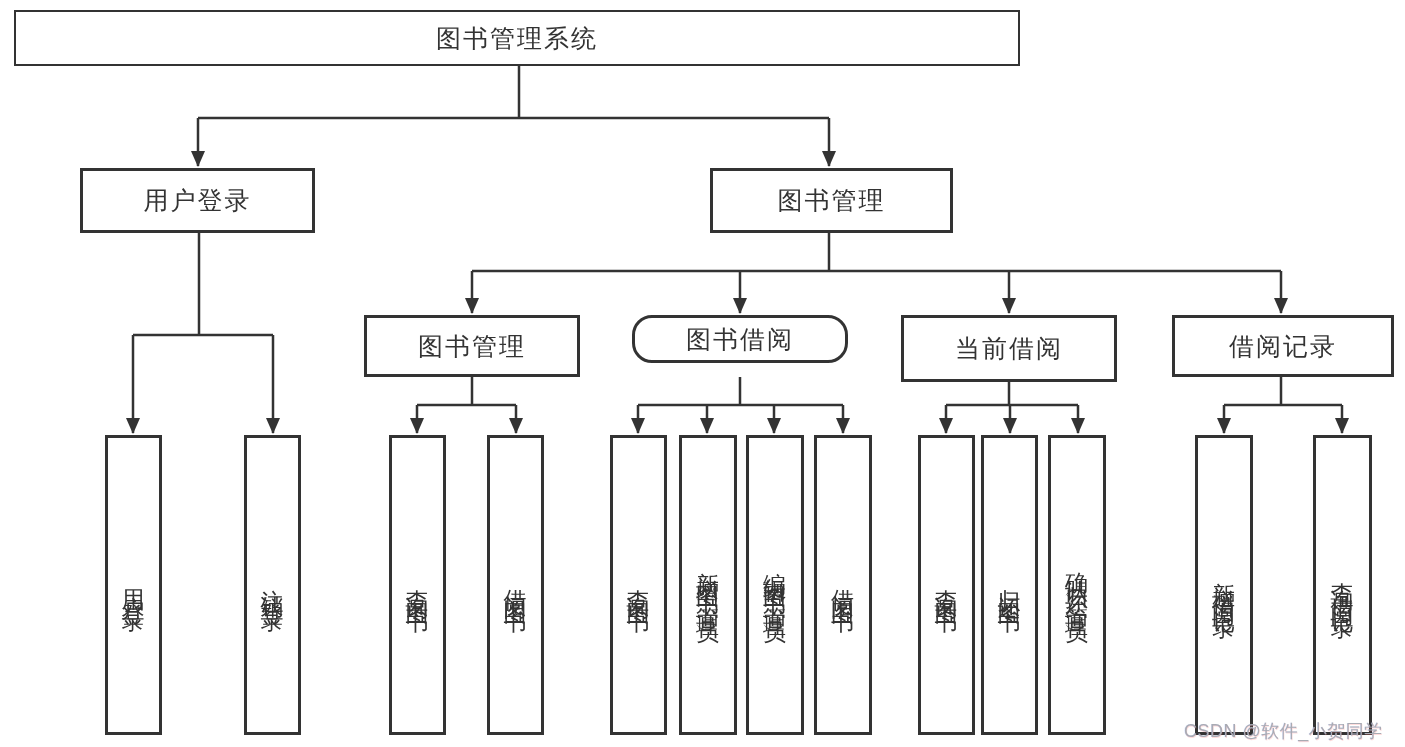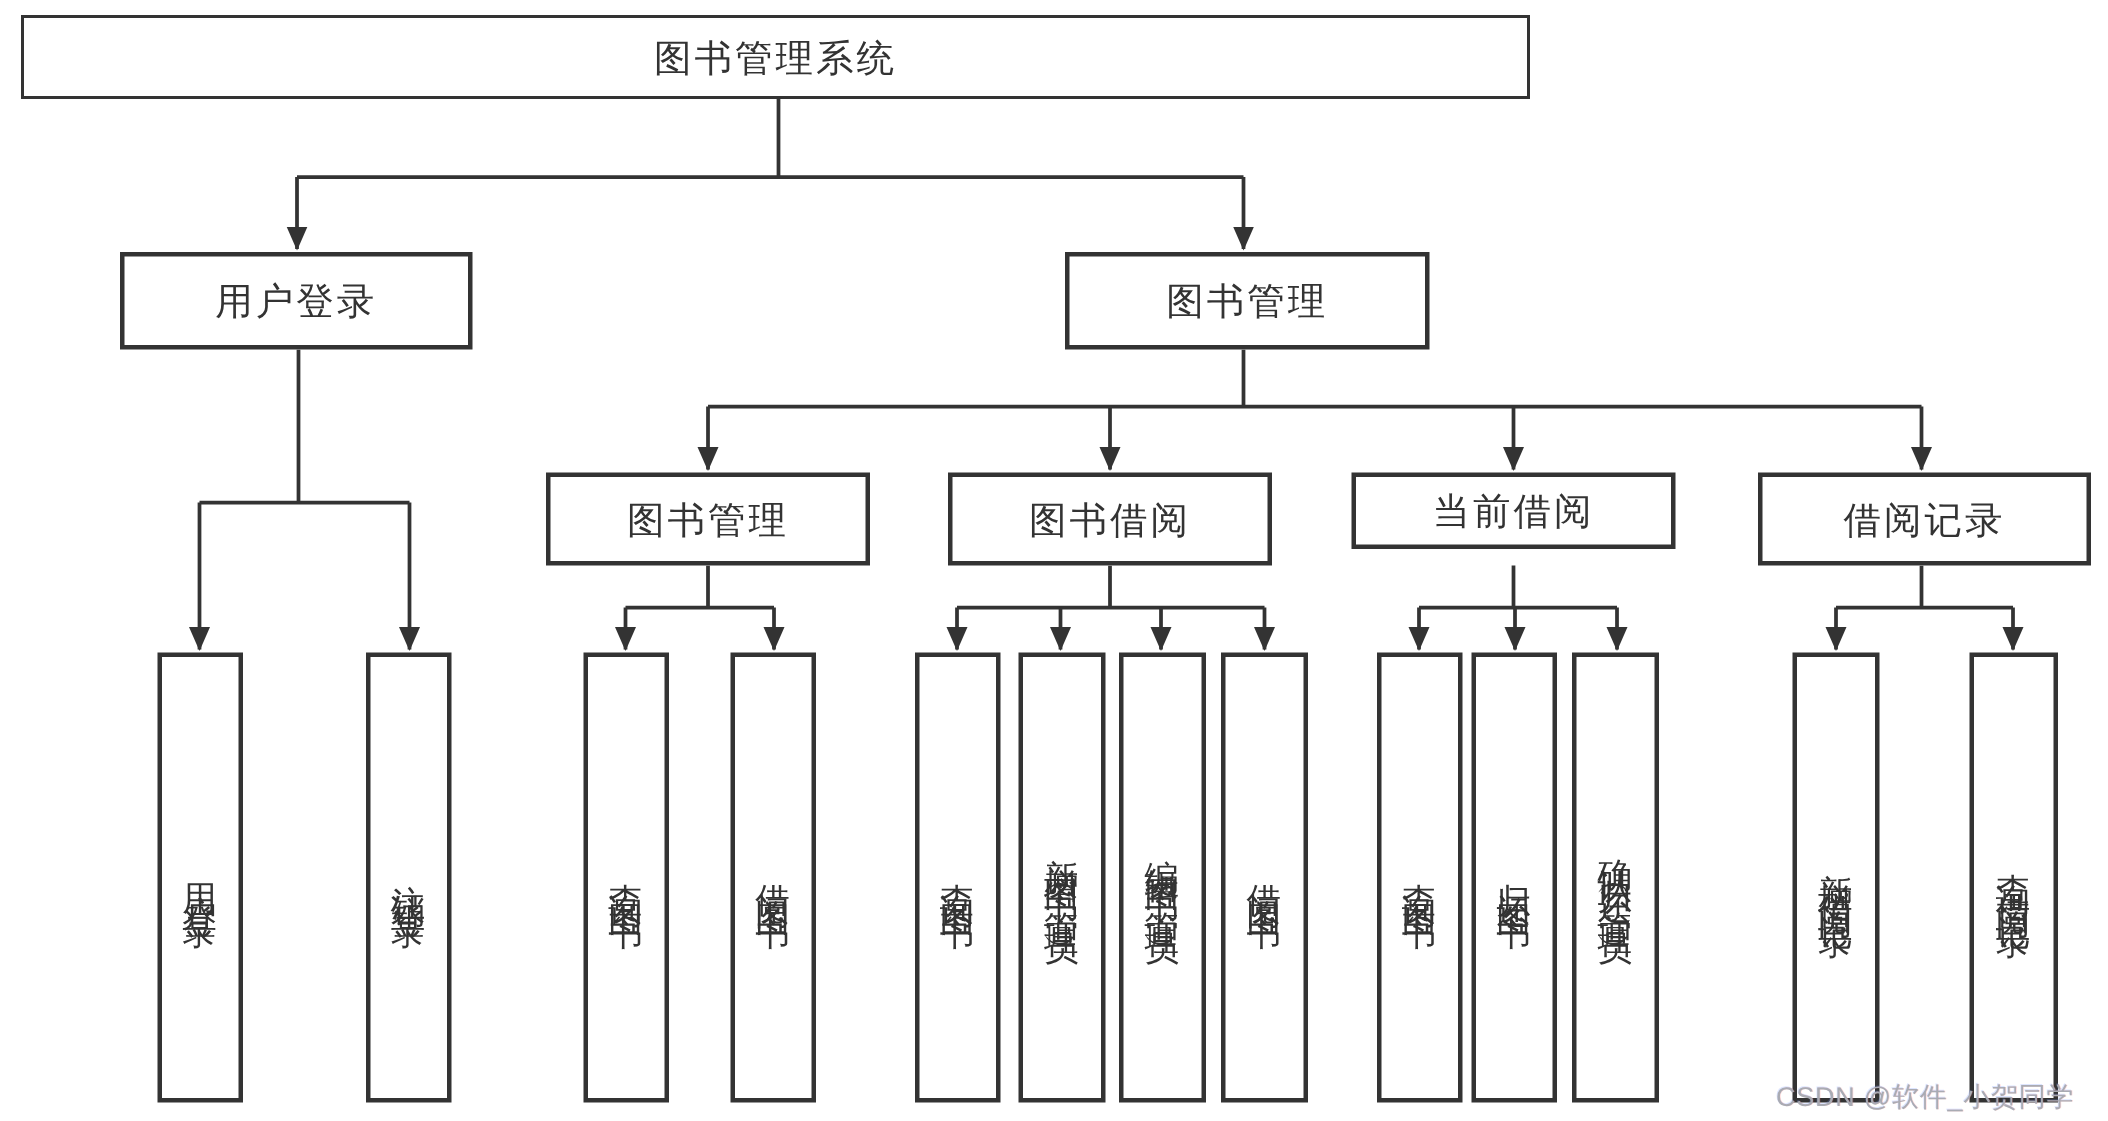--- a/index.html
+++ b/index.html
@@ -103,24 +103,24 @@
   <div class="box hbox" style="left:80px;top:168px;width:235px;height:65px;">
     <span>用户登录</span>
   </div>
   <div class="box hbox" style="left:710px;top:168px;width:243px;height:65px;">
     <span>图书管理</span>
   </div>
 
   <div class="box hbox" style="left:364px;top:315px;width:216px;height:62px;">
     <span>图书管理</span>
   </div>
-  <div class="box hbox" style="left:632px;top:315px;width:216px;height:62px;">
+  <div class="box hbox" style="left:632px;top:315px;width:216px;height:48px;border-radius:20px;">
     <span>图书借阅</span>
   </div>
-  <div class="box hbox" style="left:901px;top:315px;width:216px;height:51px;">
+  <div class="box hbox" style="left:901px;top:315px;width:216px;height:67px;">
     <span>当前借阅</span>
   </div>
   <div class="box hbox" style="left:1172px;top:315px;width:222px;height:62px;">
     <span>借阅记录</span>
   </div>
 
   <div class="box vbox" style="left:105px;top:435px;width:57px;height:300px;">
     <span>用户登录</span>
   </div>
   <div class="box vbox" style="left:244px;top:435px;width:57px;height:300px;">

